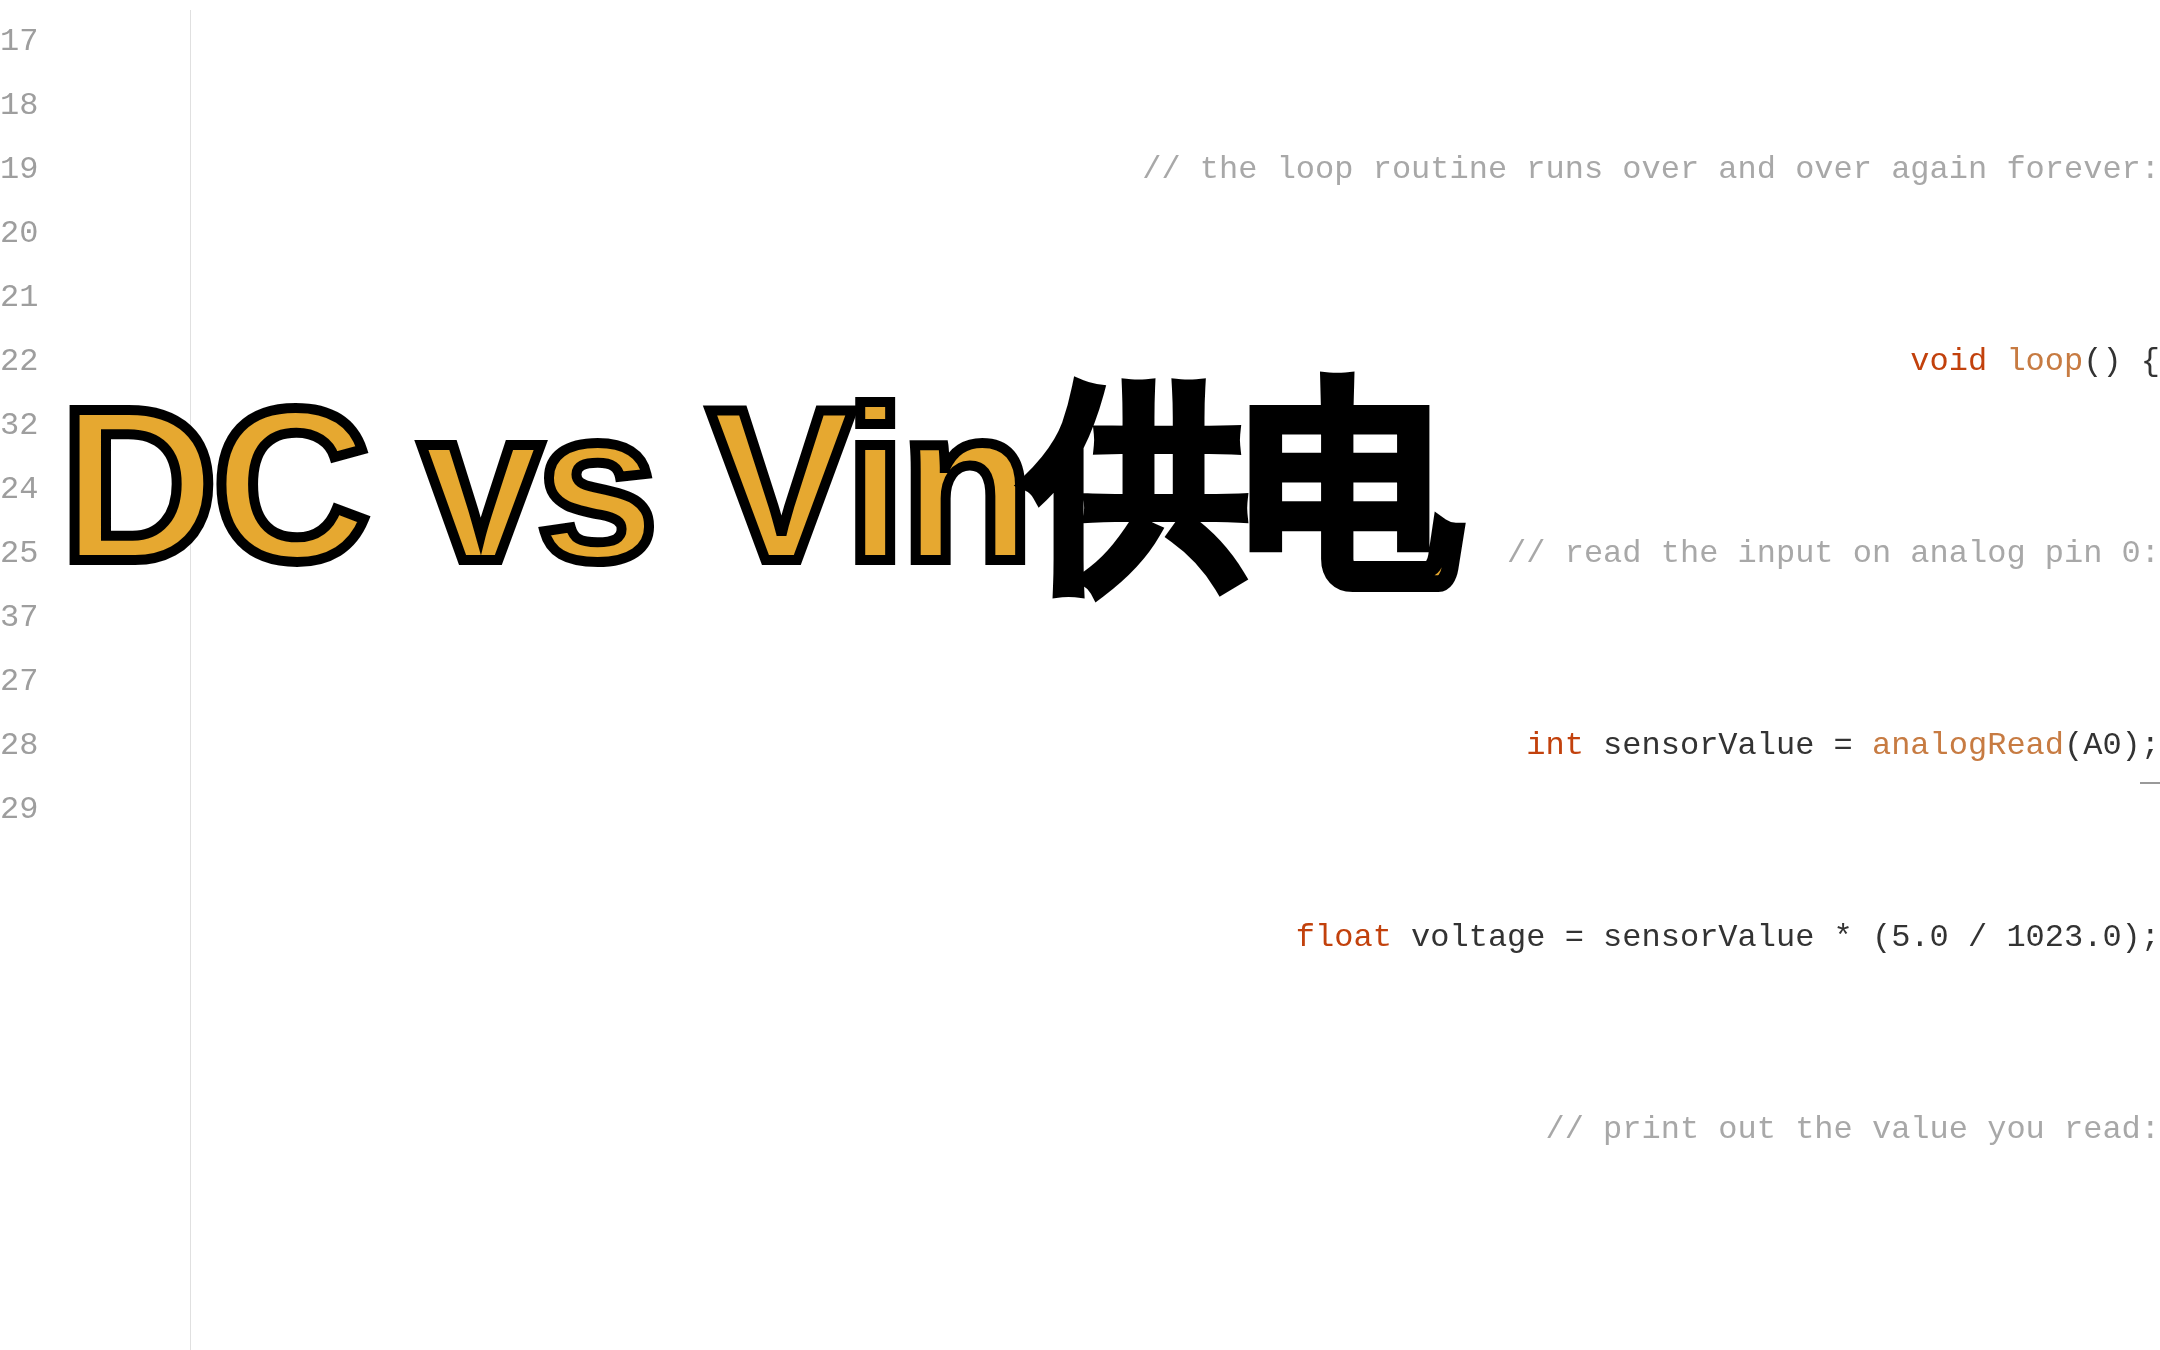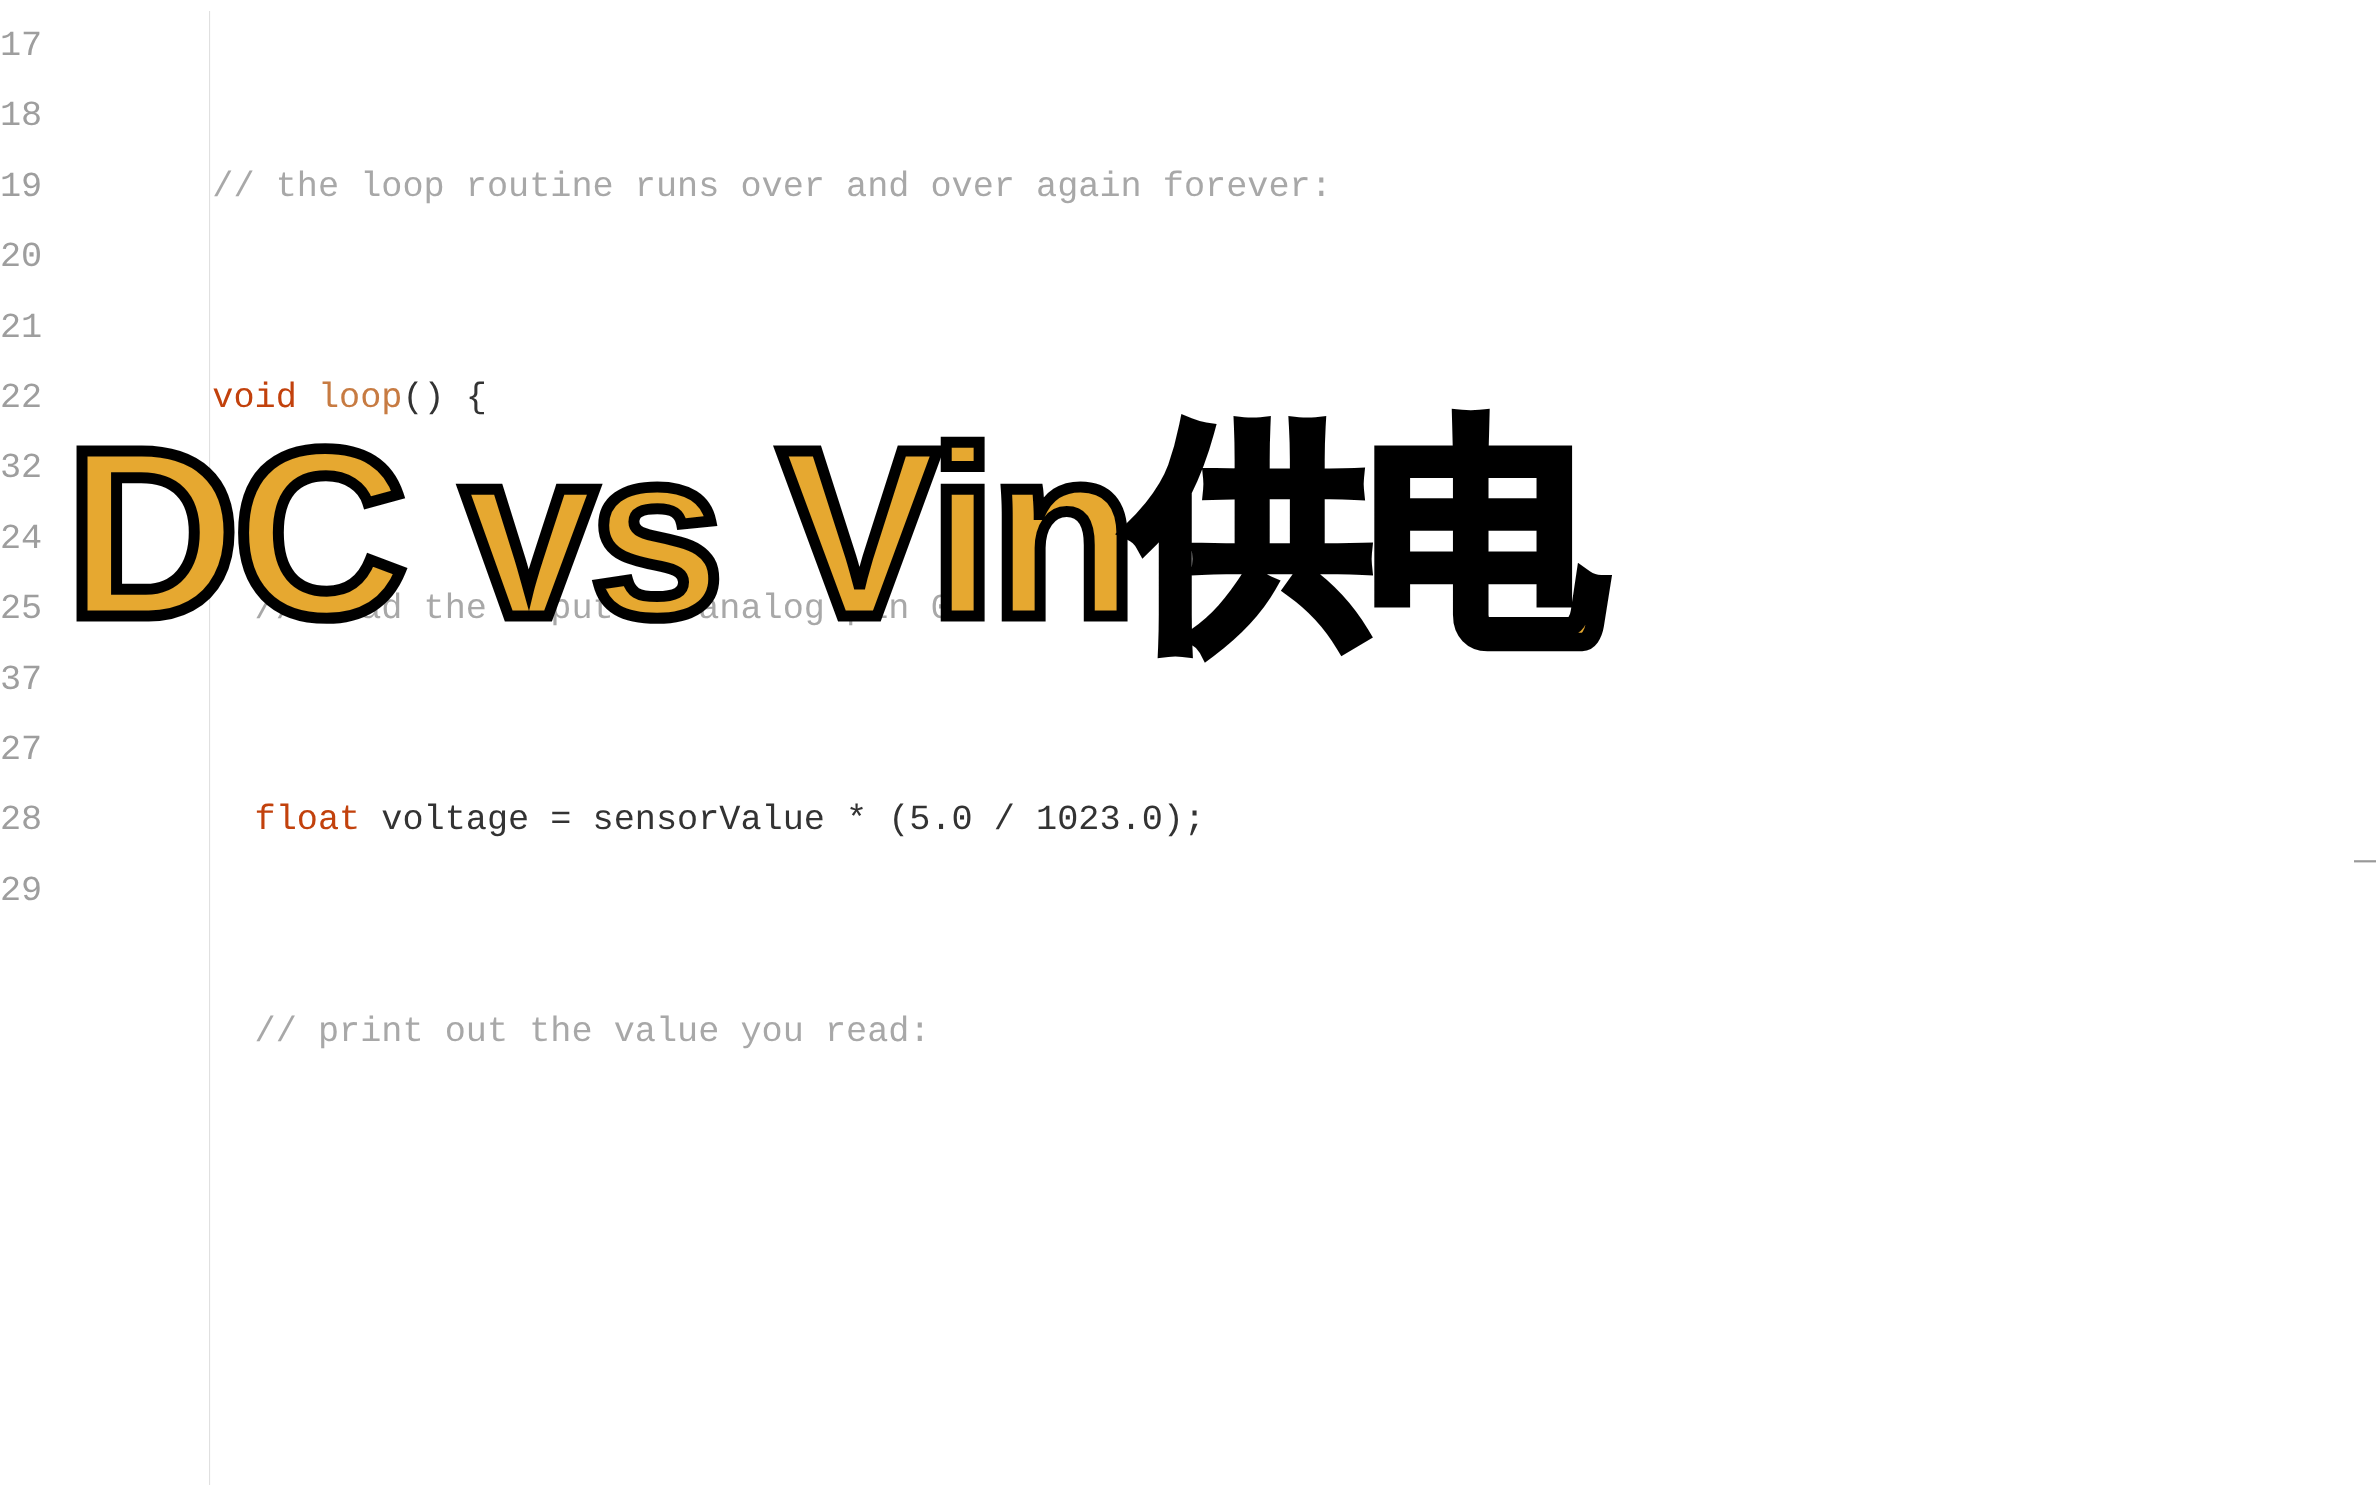--- a/index.html
+++ b/index.html
@@ -43,20 +43,21 @@
       background: #ffffff;
       border-left: 1px solid #e0e0e0;
       padding-left: 2px;
       white-space: pre;
       font-family: Consolas, 'Courier New', monospace;
       color: #333;
     }
     .code-line {
       height: 64px;
       padding-left: 0;
+      text-align: right;
     }
     .tok-comment { color: #a8a8a8; }
     .tok-keyword { color: #c2410c; }
     .tok-function { color: #c77b42; }
     .tok-identifier { color: #333; }
     .tok-punct { color: #333; }
     
     .overlay-text {
       position: absolute;
       left: 60px;
@@ -96,20 +97,21 @@
     <div class="gutter-line">25</div>
     <div class="gutter-line">37</div>
     <div class="gutter-line">27</div>
     <div class="gutter-line">28</div>
     <div class="gutter-line">29</div>
   </div>
   <div class="code-area">
     <div class="code-line"><span class="tok-comment">// the loop routine runs over and over again forever:</span></div>
     <div class="code-line"><span class="tok-keyword">void</span><span> </span><span class="tok-function">loop</span><span class="tok-punct">() {</span></div>
     <div class="code-line"><span class="tok-comment">  // read the input on analog pin 0:</span></div>
+    <div class="code-line"><span>  </span><span class="tok-keyword">int</span><span> </span><span class="tok-identifier">sensorValue</span><span class="tok-punct"> = </span><span class="tok-function">analogRead</span><span class="tok-punct">(A0);</span></div>
     <div class="code-line"><span>  </span><span class="tok-keyword">float</span><span class="tok-identifier"> voltage = sensorValue * (5.0 / 1023.0);</span></div>
     <div class="code-line"><span class="tok-comment">  // print out the value you read:</span></div>
     
     
     
     
     
     
   </div>
 </div>

